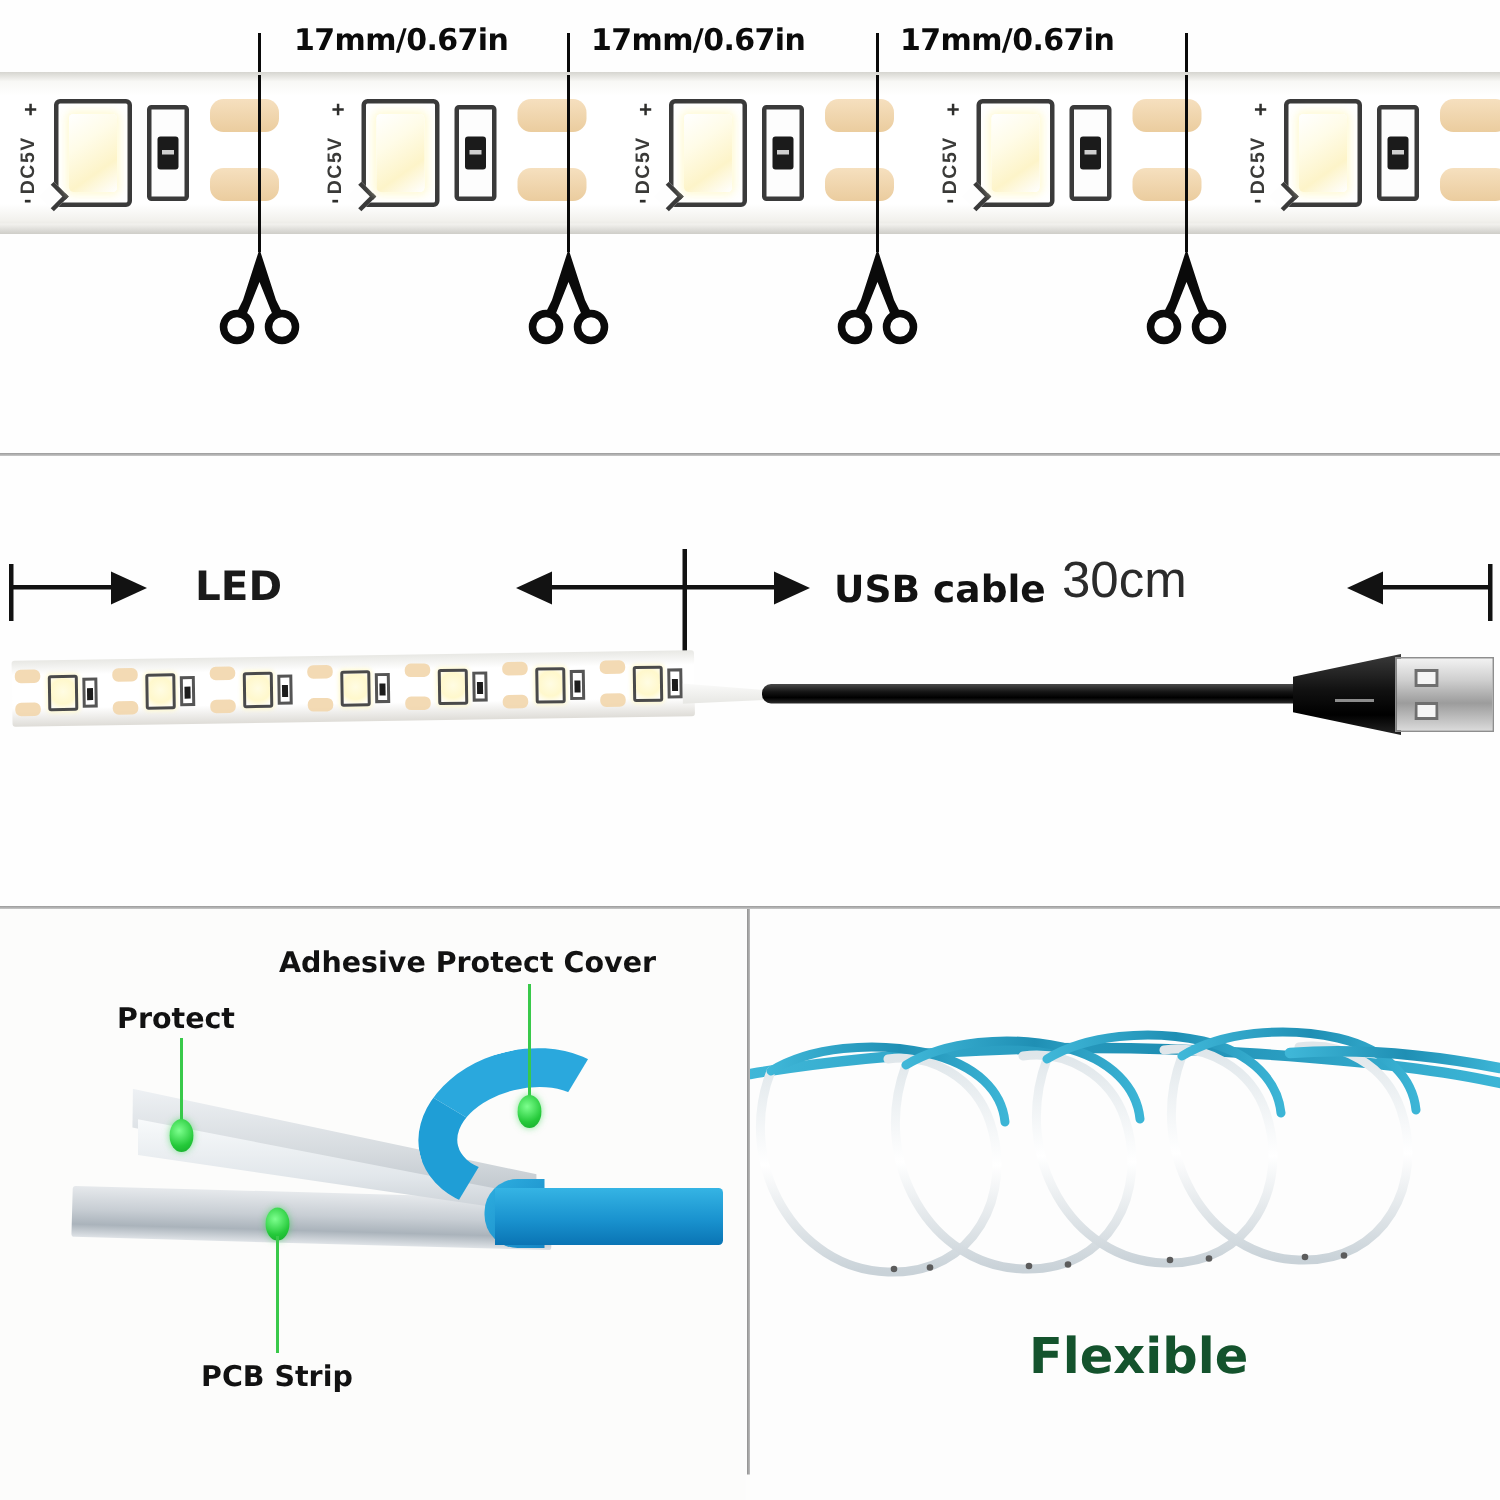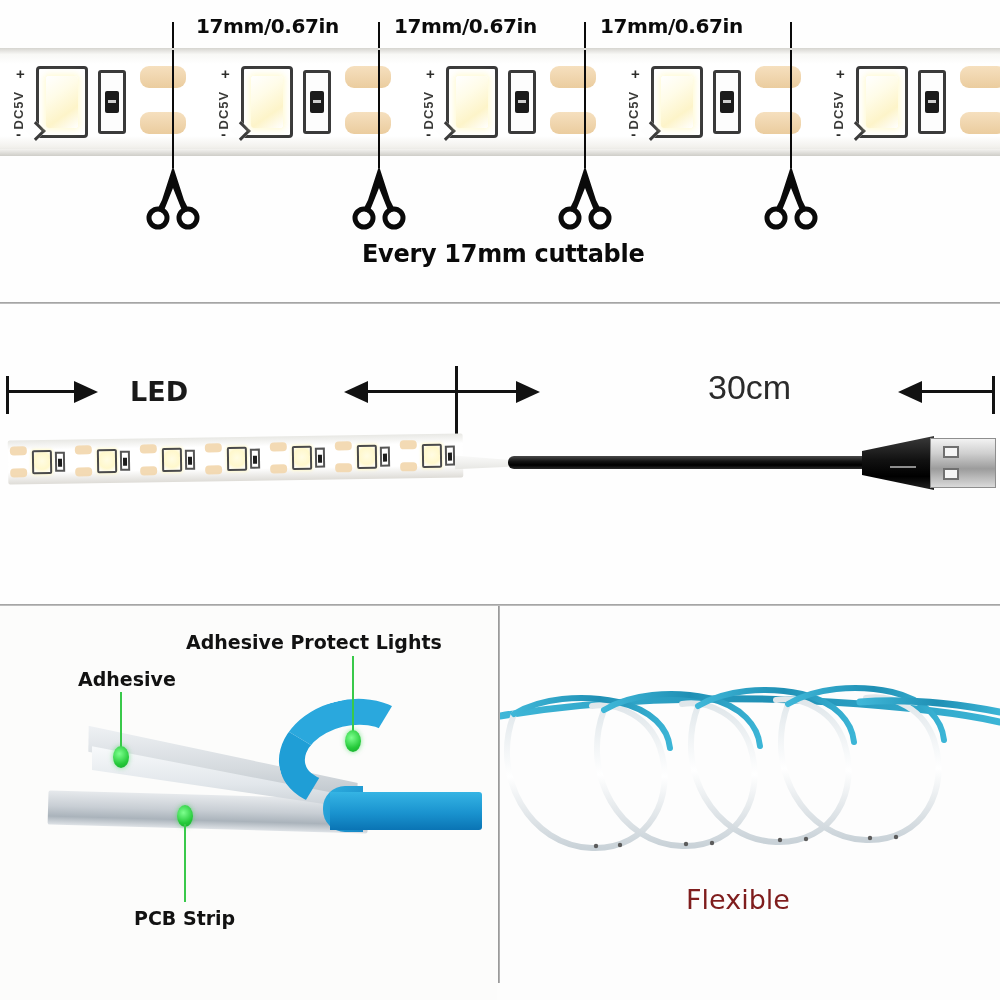--- a/index.html
+++ b/index.html
@@ -236,21 +236,21 @@
   }
   #blue-cover .tail2 {
     position:absolute; left:45px; top:86px; width:40px; height:46px;
     background:linear-gradient(135deg,#2fb0e1,#1586c4);
     border-radius:22px 0 0 22px;
   }
 
   
   #coil-svg { position:absolute; left:0; top:0; width:500px; height:394px; }
   .flex-caption {
-    position:absolute; font-size:27px; font-weight:normal; color:#7f1d1d;
+    position:absolute; font-size:33px; font-weight:bold; color:#14532d;
     font-family:"DejaVu Sans", sans-serif;
   }
 
   
   #next-section {
     position:absolute; left:0; top:983px; width:1000px; height:17px;
     background:linear-gradient(to bottom,#8d9399,#6f767d);
     overflow:hidden;
   }
   .next-txt {
@@ -378,40 +378,40 @@
       </svg>
     </div>
     <div class="scissors" style="left:762px; top:166px;">
       <svg viewBox="0 0 58 64" width="58" height="64" aria-hidden="true">
         <path d="M29 0 L18 34 L13 44 L19 47 L29 22 L39 47 L45 44 L40 34 Z" fill="#0a0a0a"></path>
         <circle cx="14" cy="52" r="9" fill="none" stroke="#0a0a0a" stroke-width="5"></circle>
         <circle cx="44" cy="52" r="9" fill="none" stroke="#0a0a0a" stroke-width="5"></circle>
       </svg>
     </div>
 
-    <div class="cuttable-caption" style="left:362px; top:240px;">Every 17mm cuttable</div>
   </section>
 
   <div class="divider-h" style="top:302px;"></div>
 
   <section id="panel-usb">
 
     <div class="dim-stop" style="left:6px; top:72px; height:38px;"></div>
     <div class="dim-line" style="left:6px; top:86px; width:70px;"></div>
     <div class="arrow-r" style="left:74px; top:77px;"></div>
 
     <div class="lbl-led-bold" style="left:130px; top:72px;">LED</div>
 
     <div class="arrow-l" style="left:344px; top:77px;"></div>
     <div class="dim-line" style="left:366px; top:86px; width:90px;"></div>
     <div class="dim-stop" style="left:455px; top:62px; height:96px;"></div>
 
     <div class="dim-line" style="left:458px; top:86px; width:60px;"></div>
     <div class="arrow-r" style="left:516px; top:77px;"></div>
 
+    <div class="lbl-usb" style="left:556px; top:74px;">USB cable</div>
     <div class="lbl-30cm" style="left:708px; top:64px;">30cm</div>
 
     <div class="arrow-l" style="left:898px; top:77px;"></div>
     <div class="dim-line" style="left:920px; top:86px; width:74px;"></div>
     <div class="dim-stop" style="left:992px; top:72px; height:38px;"></div>
   </section>
 
   <div id="mini-strip">
     <div class="mini-seg" style="left:0;">
       <div class="mini-pad" style="left:2px; top:6px;"></div>
@@ -475,25 +475,25 @@
   <div id="pcb-board"></div>
   <div id="adh-layer"></div>
   <div id="adh-layer2"></div>
 
   <div id="blue-cover">
     <div class="tail2"></div>
     <div class="tail"></div>
     <div class="curl"></div>
   </div>
 
-  <div class="cal-label" style="left:78px; top:668px;">Adhesive</div>
+  <div class="cal-label" style="left:78px; top:668px;">Protect</div>
   <div class="cal-line" style="left:120px; top:692px; height:60px;"></div>
   <div class="cal-dot" style="left:113px; top:746px;"></div>
 
-  <div class="cal-label" style="left:186px; top:631px;">Adhesive Protect Lights</div>
+  <div class="cal-label" style="left:186px; top:631px;">Adhesive Protect Cover</div>
   <div class="cal-line" style="left:352px; top:656px; height:80px;"></div>
   <div class="cal-dot" style="left:345px; top:730px;"></div>
 
   <div class="cal-dot" style="left:177px; top:805px;"></div>
   <div class="cal-line" style="left:184px; top:824px; height:78px;"></div>
   <div class="cal-label" style="left:134px; top:907px;">PCB Strip</div>
 
   <div class="divider-v" style="left:498px; top:606px; height:377px;"></div>
 
   <section id="panel-flexible">

